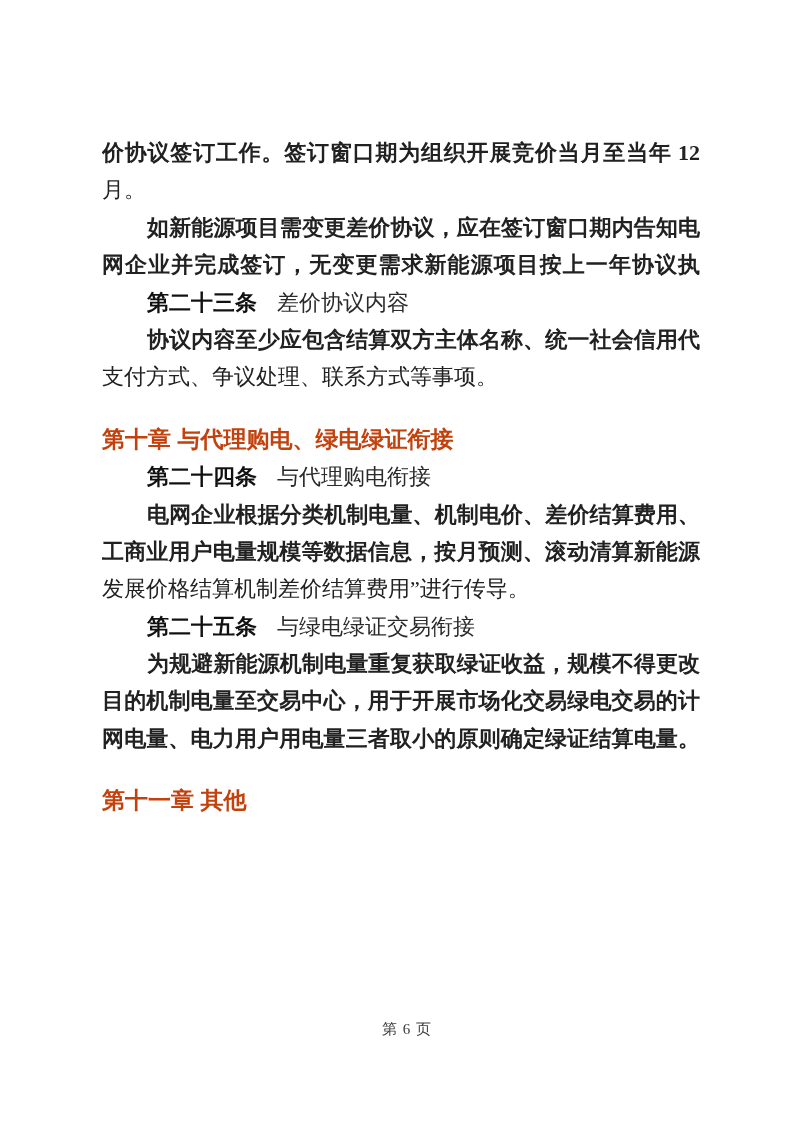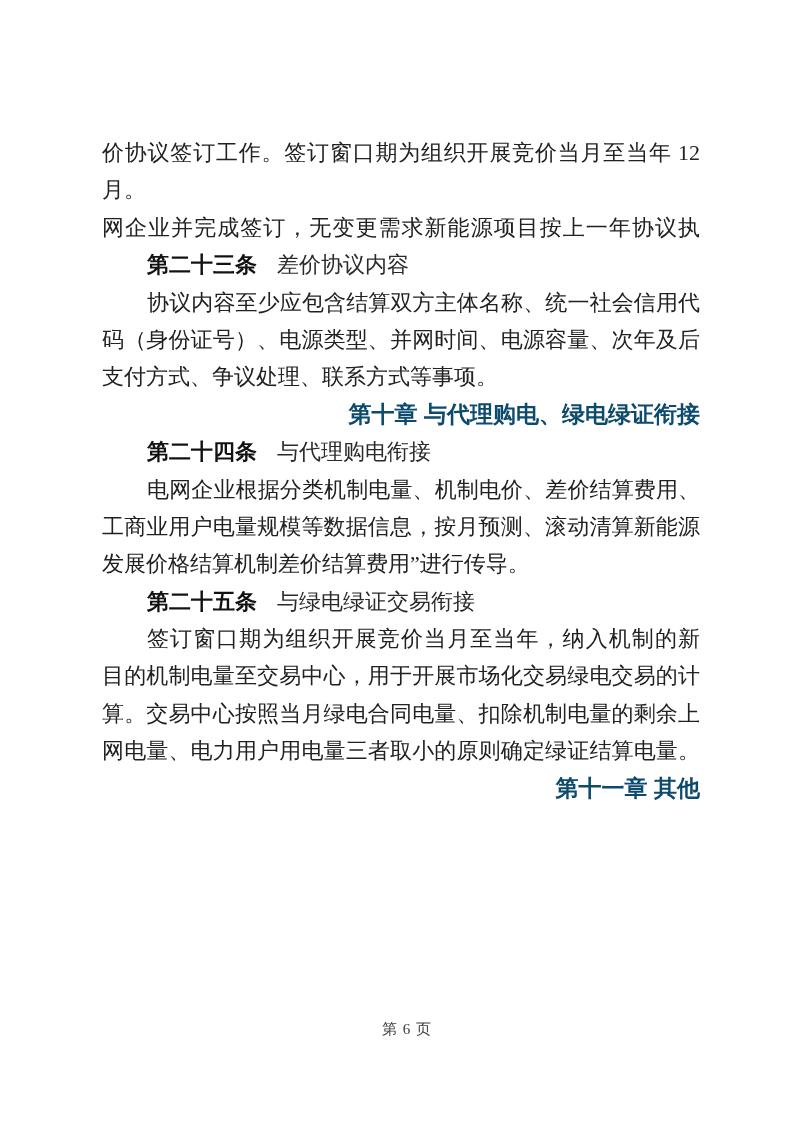--- a/index.html
+++ b/index.html
@@ -20,34 +20,36 @@
     font-size: 22px;
     line-height: 37.4px;
   }
   .ln {
     height: 37.4px;
     overflow: hidden;
   }
   .full {
     text-align: justify;
     text-align-last: justify;
+    font-weight: bold;
   }
   .ind { padding-left: 45px; }
   .art .num {
     font-weight: bold;
     margin-right: 20px;
     color: #111111;
   }
   .art .atitle { color: #2a2a2a; margin-top: 29px; }
   .chapter {
     font-family: "Liberation Sans", sans-serif;
     font-weight: bold;
-    text-align: right;
+    text-align: left;
     font-size: 23px;
-    color: #0c4a6e;
+    color: #c2410c;
+    margin-top: 25px;
   }
   .footer {
     position: absolute;
     top: 1020px;
     left: 0;
     width: 794px;
     text-align: center;
     font-size: 15px;
     letter-spacing: 1px;
     color: #3c3c3c;
@@ -57,41 +59,40 @@
 </style>
 </head>
 <body>
 
 <div class="page">
   <div class="text-col">
 
     <div class="ln full">价协议签订工作。签订窗口期为组织开展竞价当月至当年 12</div>
     <div class="ln">月。</div>
 
+    <div class="ln full ind">如新能源项目需变更差价协议，应在签订窗口期内告知电</div>
     <div class="ln full">网企业并完成签订，无变更需求新能源项目按上一年协议执行。</div>
 
     <div class="ln art ind"><span class="num">第二十三条</span><span class="atitle">差价协议内容</span></div>
 
     <div class="ln full ind">协议内容至少应包含结算双方主体名称、统一社会信用代</div>
-    <div class="ln full">码（身份证号）、电源类型、并网时间、电源容量、次年及后</div>
     <div class="ln">支付方式、争议处理、联系方式等事项。</div>
 
     <div class="ln chapter">第十章 与代理购电、绿电绿证衔接</div>
 
     <div class="ln art ind"><span class="num">第二十四条</span><span class="atitle">与代理购电衔接</span></div>
 
     <div class="ln full ind">电网企业根据分类机制电量、机制电价、差价结算费用、</div>
     <div class="ln full">工商业用户电量规模等数据信息，按月预测、滚动清算新能源</div>
     <div class="ln">发展价格结算机制差价结算费用”进行传导。</div>
 
     <div class="ln art ind"><span class="num">第二十五条</span><span class="atitle">与绿电绿证交易衔接</span></div>
 
-    <div class="ln full ind">签订窗口期为组织开展竞价当月至当年，纳入机制的新</div>
+    <div class="ln full ind">为规避新能源机制电量重复获取绿证收益，规模不得更改</div>
     <div class="ln full">目的机制电量至交易中心，用于开展市场化交易绿电交易的计</div>
-    <div class="ln full">算。交易中心按照当月绿电合同电量、扣除机制电量的剩余上</div>
     <div class="ln full">网电量、电力用户用电量三者取小的原则确定绿证结算电量。</div>
 
     <div class="ln chapter">第十一章 其他</div>
 
   </div>
 
   <div class="footer">
     <span>第 6 页</span>
   </div>
 </div>

